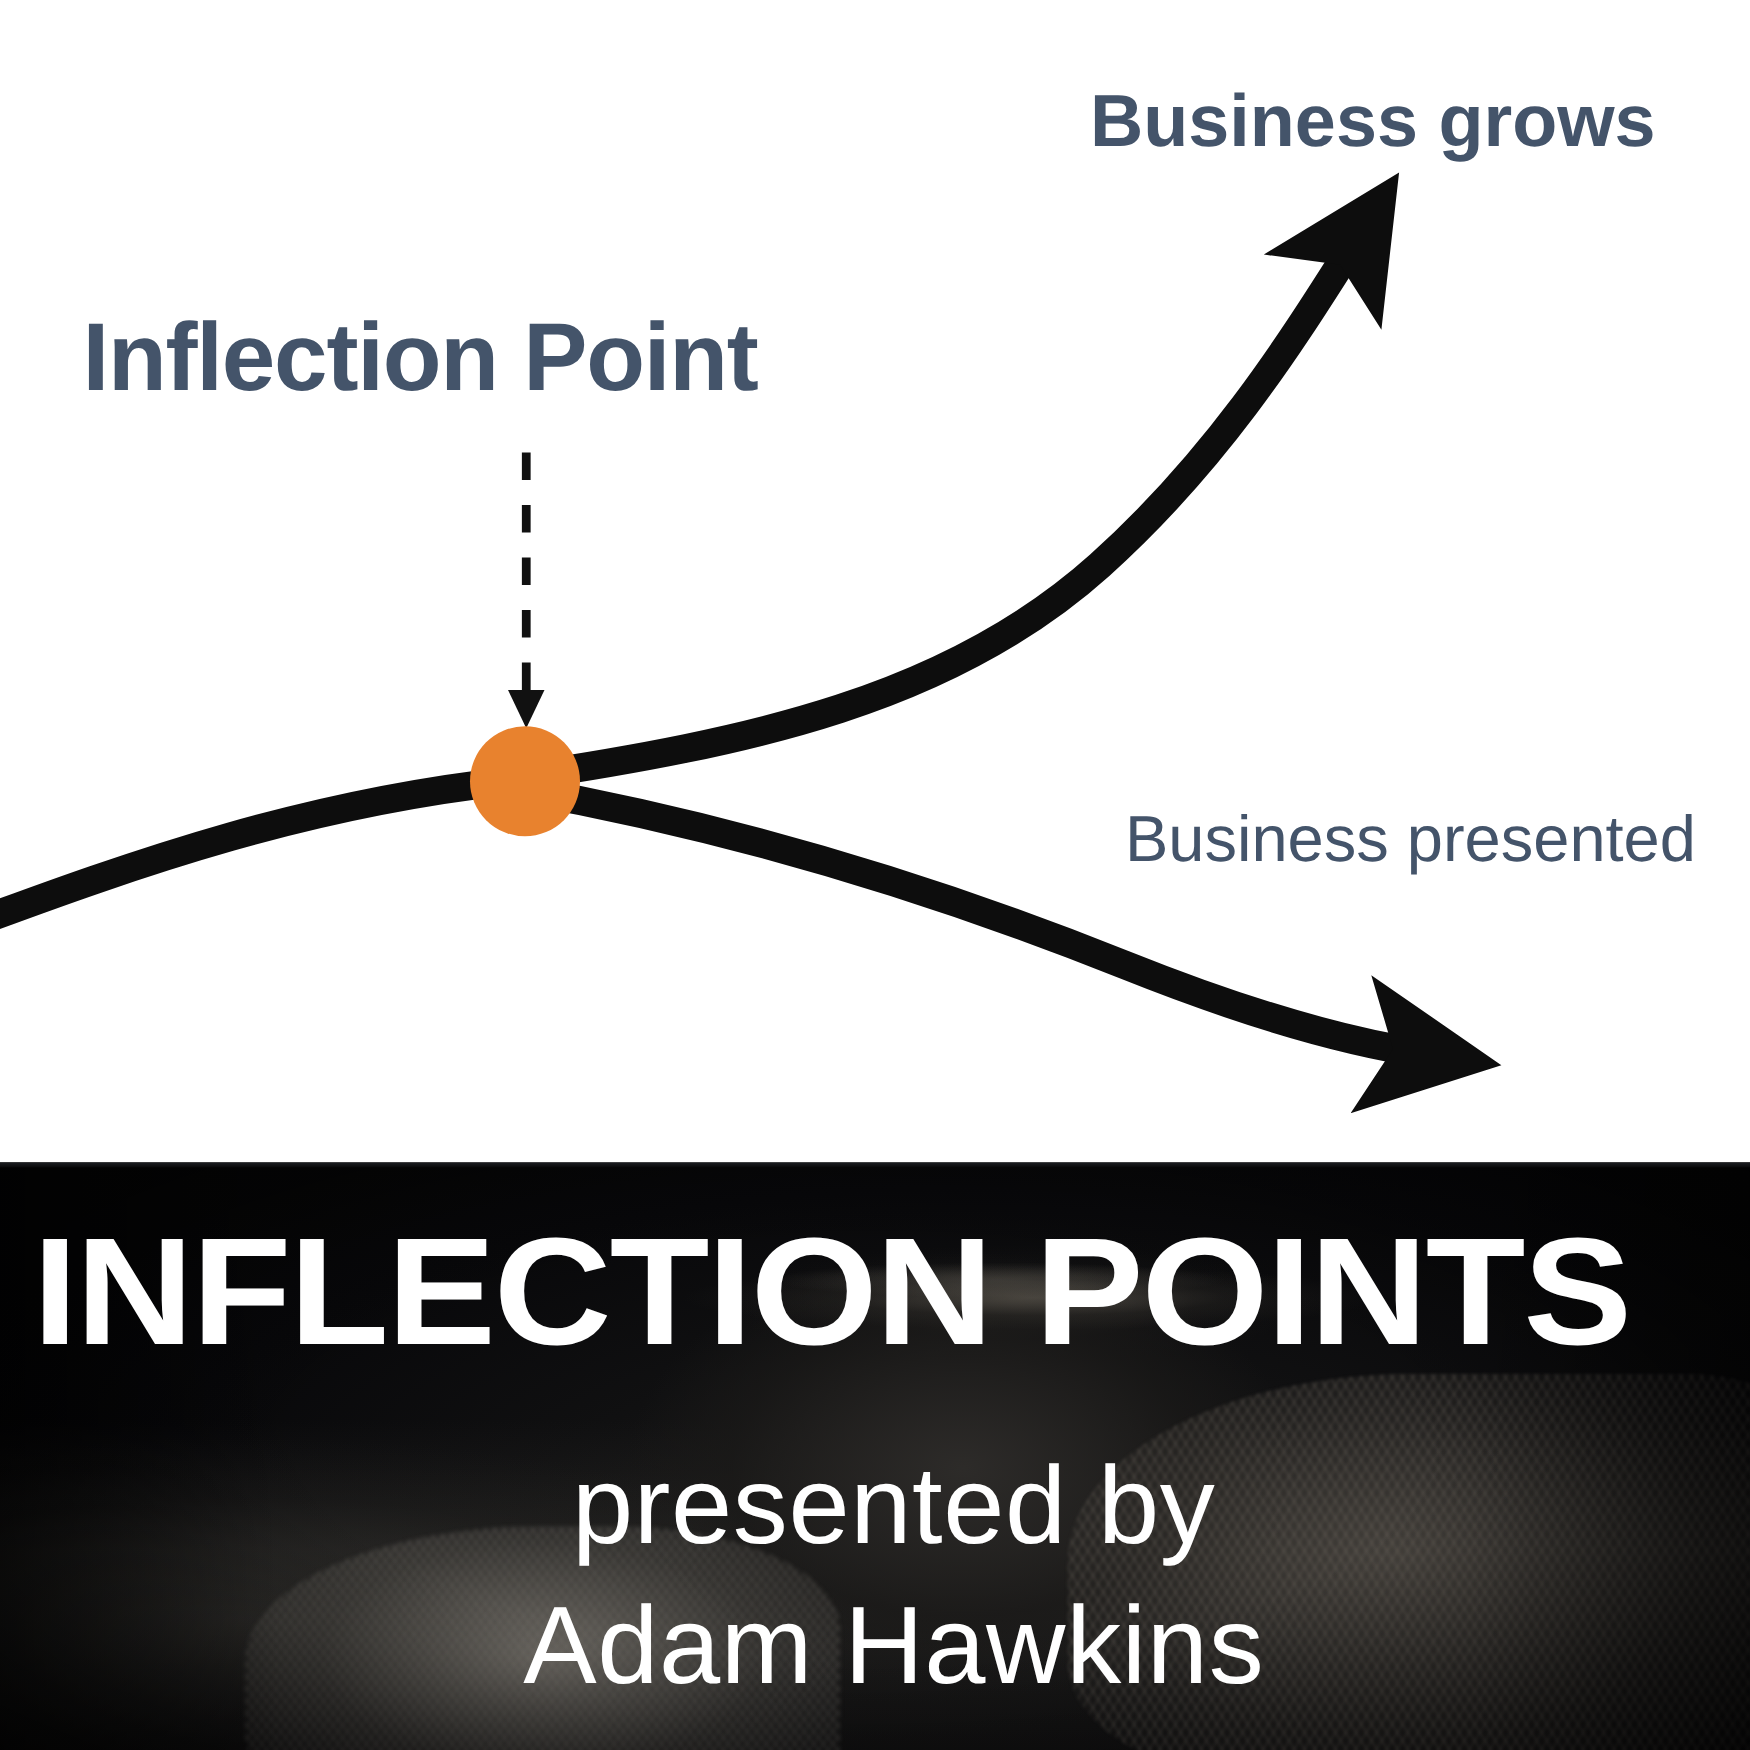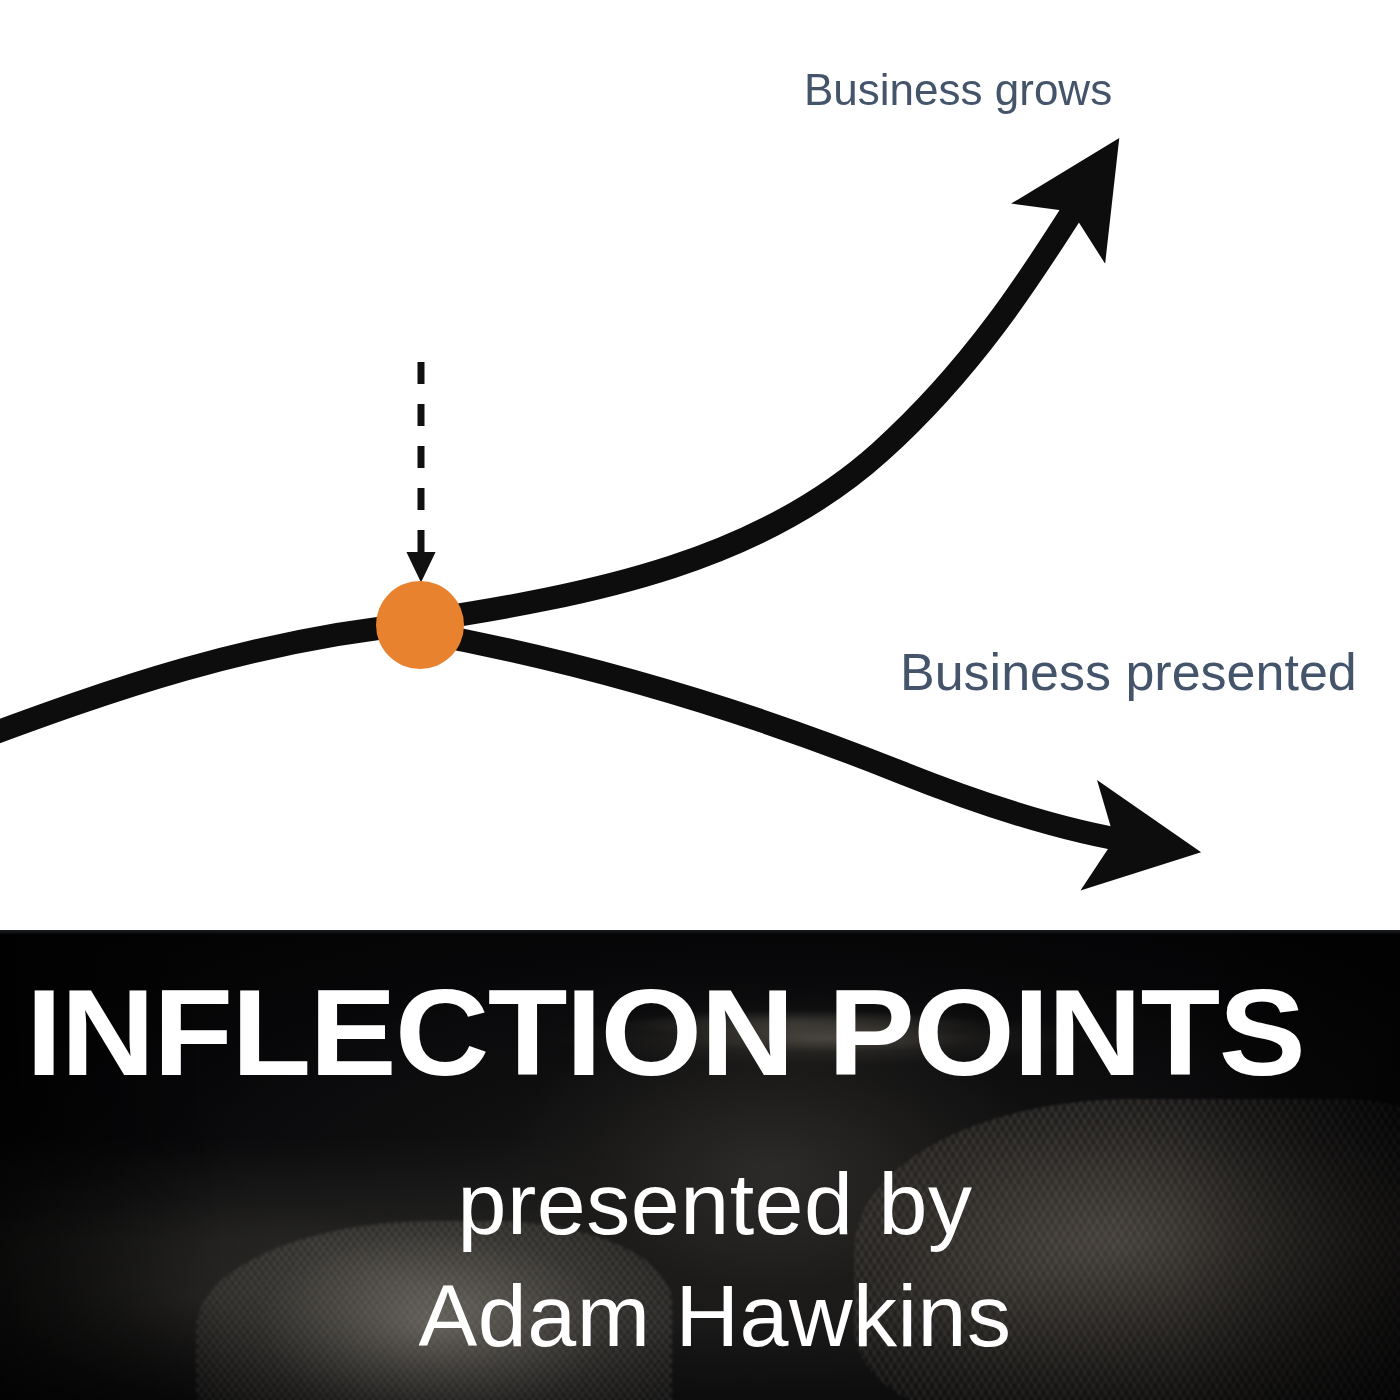--- a/index.html
+++ b/index.html
@@ -43,24 +43,24 @@
     line-height: 1;
   }
   #label-inflection-point {
     left: 66px;
     top: 248px;
     font-size: 77px;
     font-weight: bold;
     letter-spacing: -1px;
   }
   #label-business-grows {
-    left: 804px;
+    left: 872px;
     top: 68px;
-    font-size: 44px;
-    font-weight: normal;
+    font-size: 59px;
+    font-weight: bold;
   }
   #label-business-declines {
     left: 900px;
     top: 646px;
     font-size: 52px;
     font-weight: normal;
   }
 
   
   #title-panel {
@@ -194,20 +194,21 @@
 
       <path d="M 414,622 C 600,594 760,560 880,452 C 980,362 1040,262 1086,190" fill="none" stroke="#0d0d0d" stroke-width="23" stroke-linecap="round" marker-end="url(#arrow-up)"></path>
 
       <path d="M 414,631 C 600,664 760,716 900,772 C 1000,812 1080,834 1140,843" fill="none" stroke="#0d0d0d" stroke-width="23" stroke-linecap="round" marker-end="url(#arrow-down)"></path>
 
       <path d="M 421,362 L 421,568" fill="none" stroke="#111111" stroke-width="7" stroke-dasharray="22 20" marker-end="url(#arrow-dash)"></path>
 
       <circle cx="420" cy="625" r="44" fill="#E8822E"></circle>
     </svg>
 
+    <div class="diag-label" id="label-inflection-point">Inflection Point</div>
 
     <div class="diag-label" id="label-business-grows">Business grows</div>
 
     <div class="diag-label" id="label-business-declines">Business presented</div>
   </div>
 
   <div id="title-panel">
     <div class="photo-layer" id="photo-base"></div>
     <div class="photo-layer" id="photo-left-glow"></div>
     <div class="photo-layer" id="photo-floor"></div>

